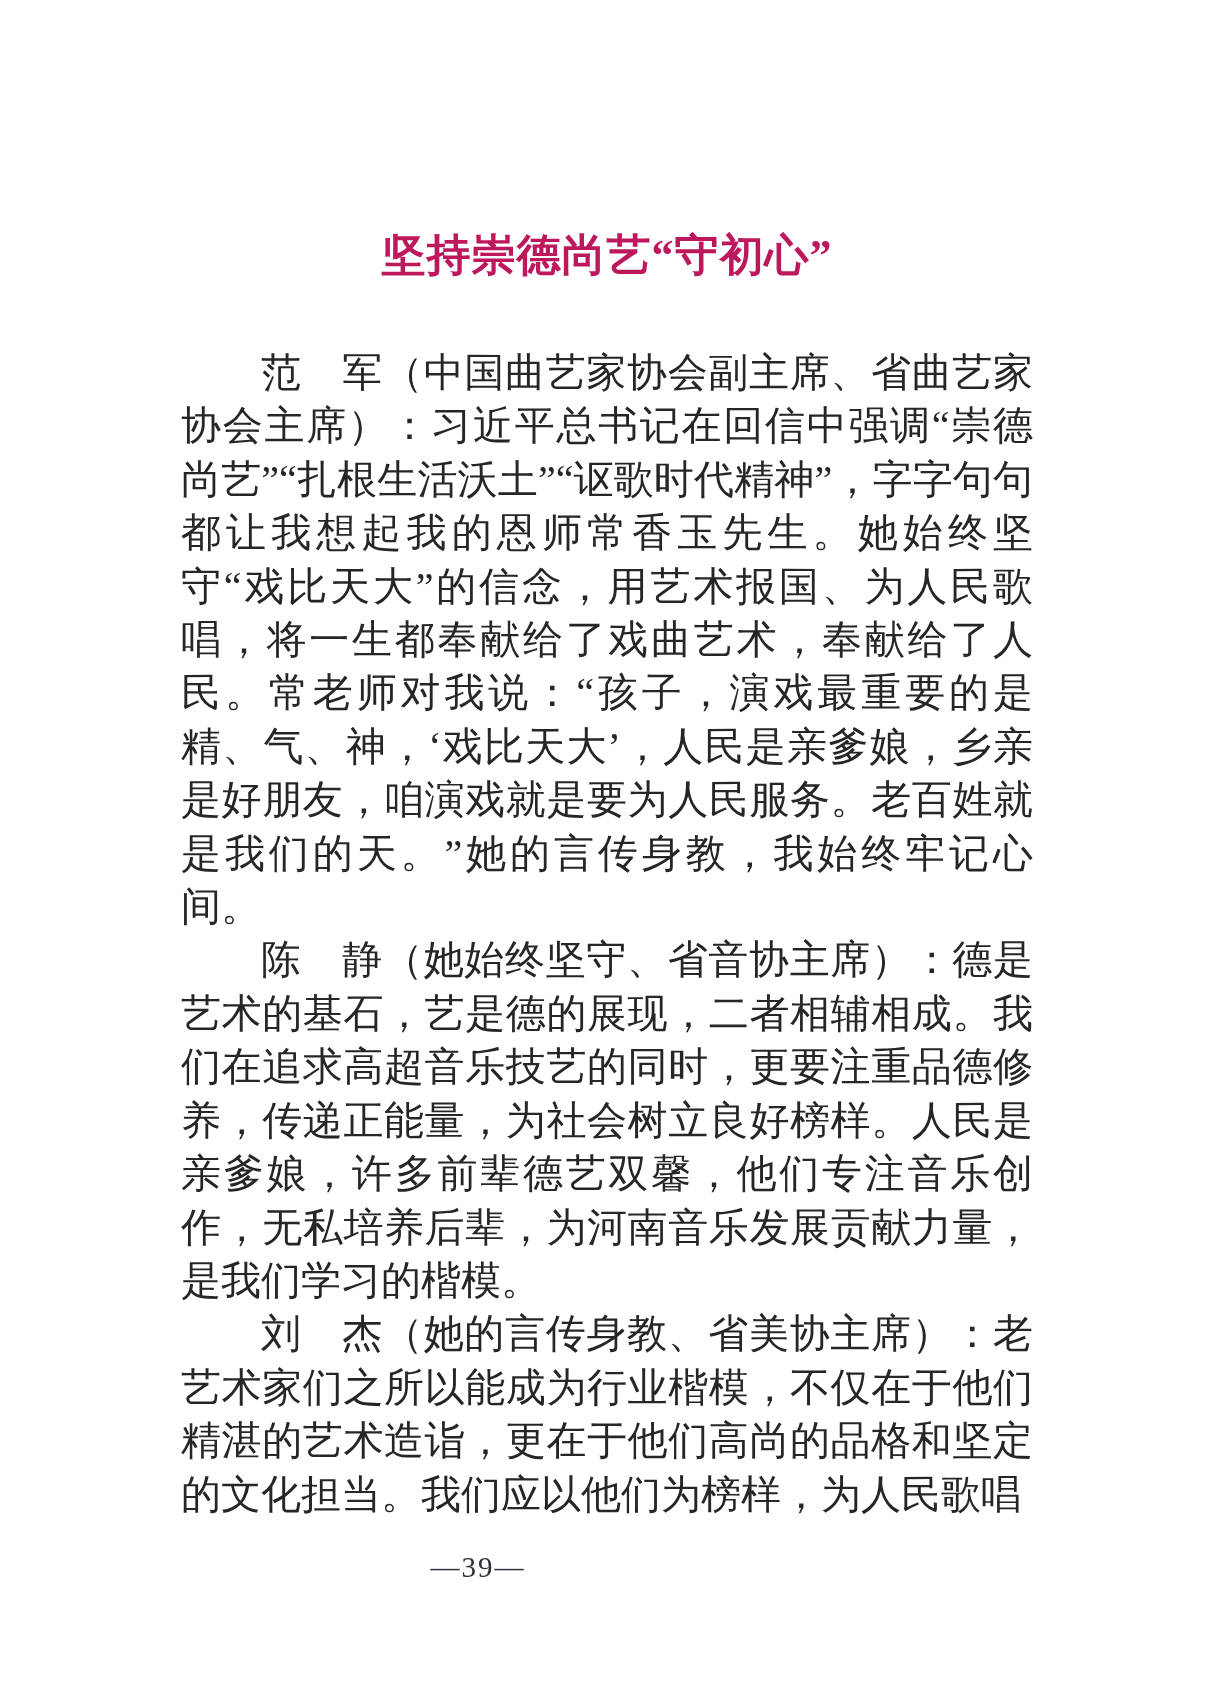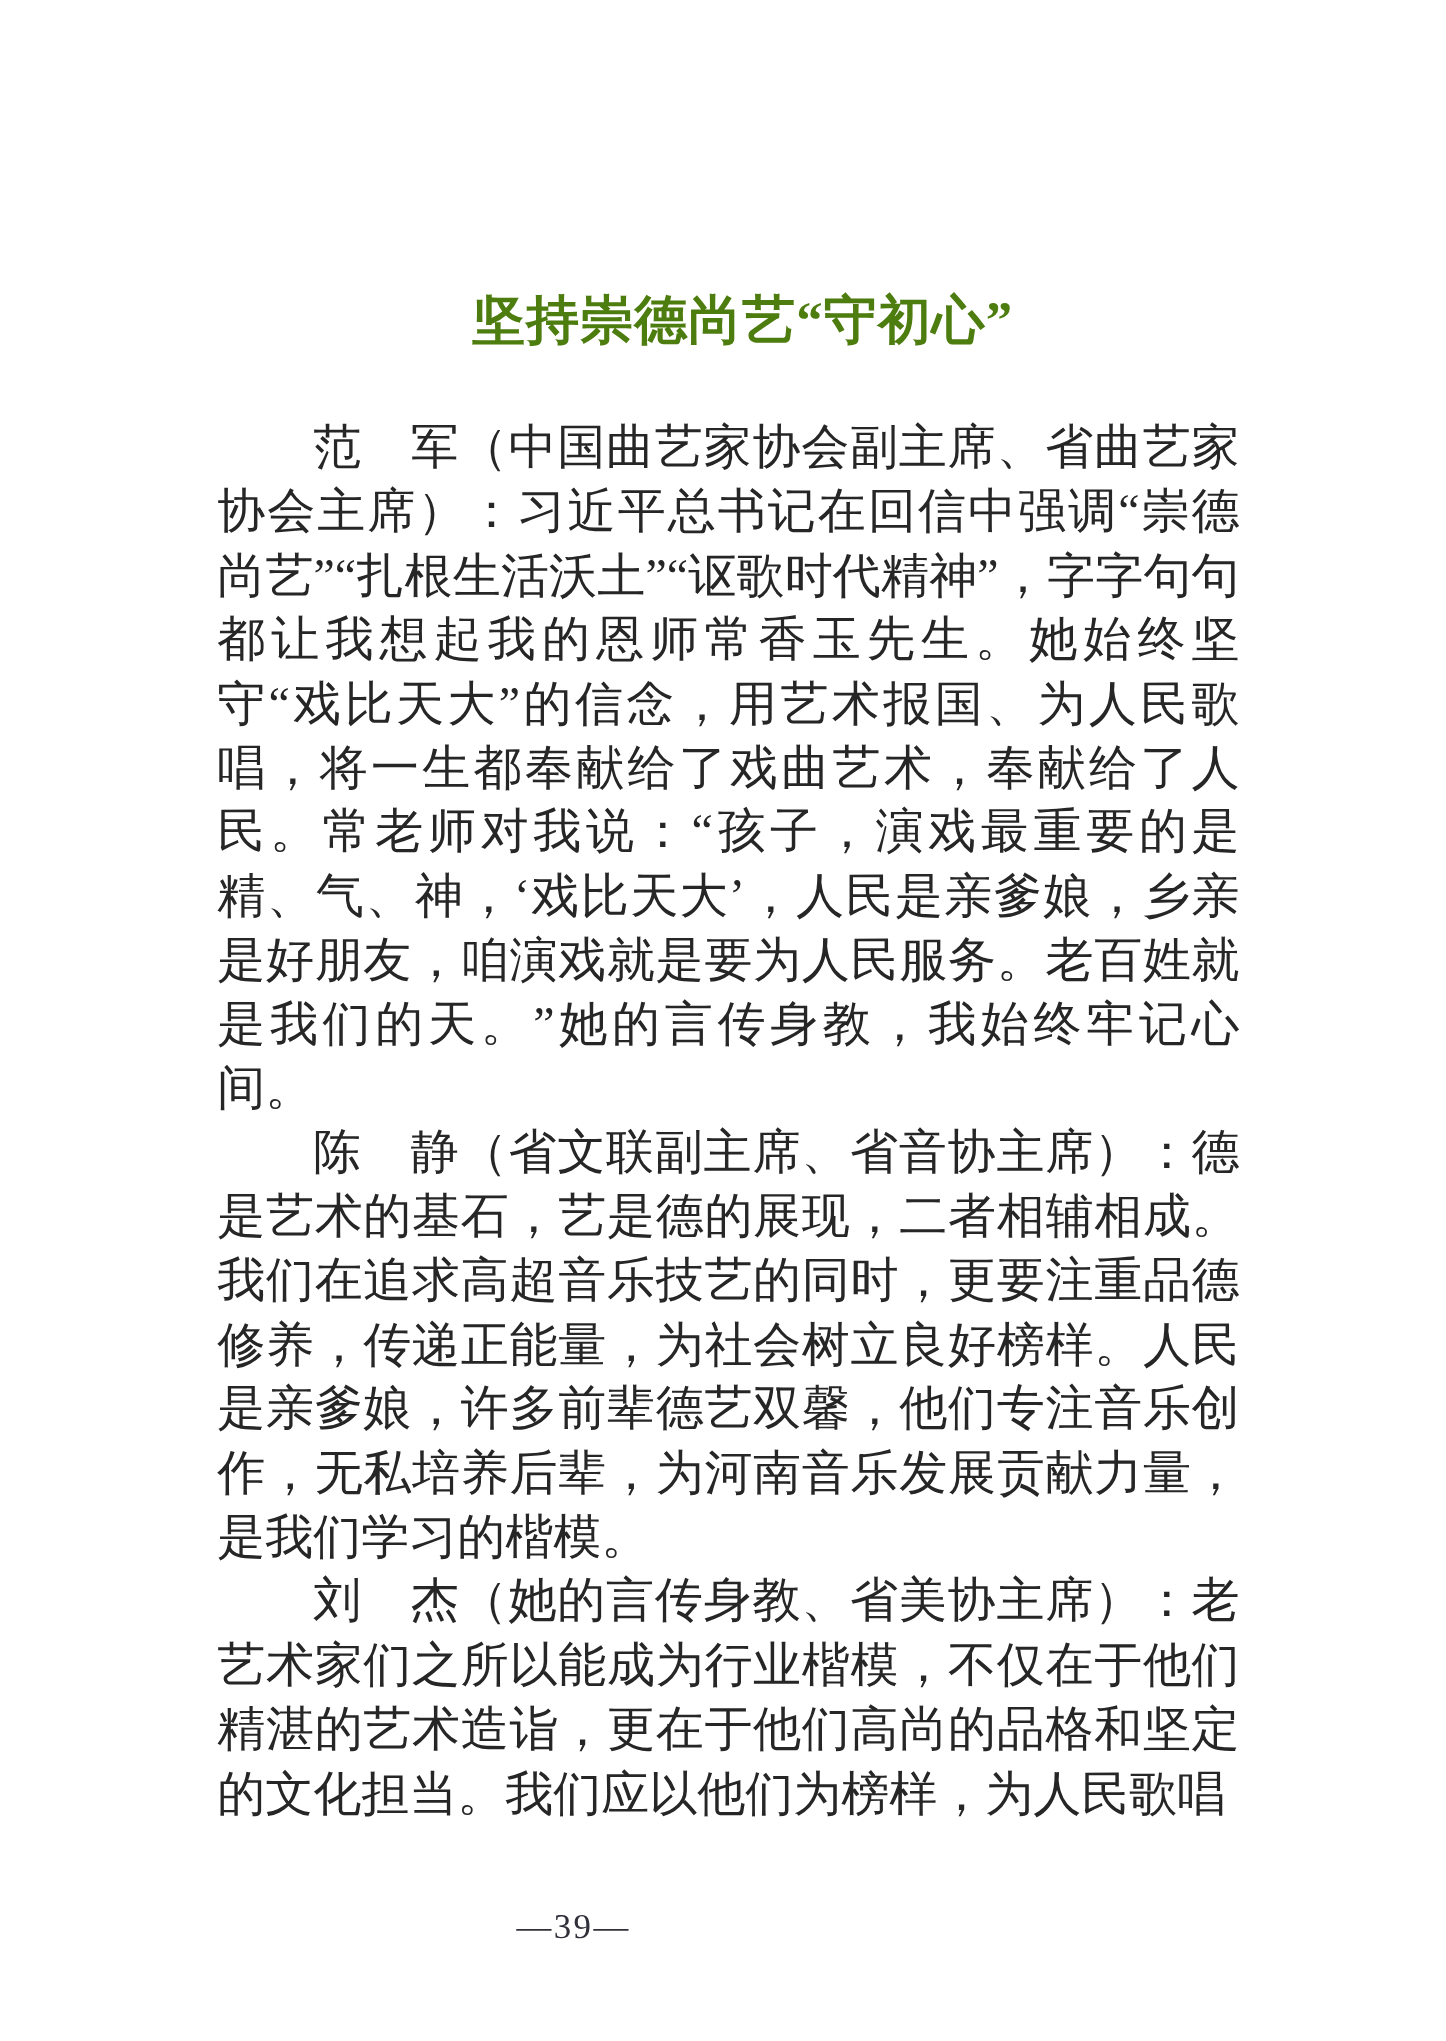--- a/index.html
+++ b/index.html
@@ -20,27 +20,27 @@
     top: 0;
     width: 1205px;
     height: 1701px;
     background: #ffffff;
   }
   .doc-title {
     position: absolute;
     top: 226px;
     left: 177px;
     width: 852px;
-    margin: 16px;
+    margin: 4px;
     text-align: center;
     font-size: 44px;
     line-height: 1.2;
     font-weight: 700;
     letter-spacing: 1px;
-    color: #4d7c0f;
+    color: #be185d;
     font-family: "Liberation Serif", "DejaVu Serif", serif;
     white-space: nowrap;
   }
   .doc-body {
     position: absolute;
     top: 346px;
     left: 181px;
     width: 852px;
     color: #262626;
     font-size: 40px;
@@ -57,38 +57,37 @@
     position: absolute;
     top: 1550px;
     left: 0;
     width: 956px;
     text-align: center;
     font-size: 29px;
     line-height: 34px;
     letter-spacing: 2px;
     color: #30303a;
     font-family: "Liberation Serif", "DejaVu Serif", serif;
-    margin-top: 39px;
   }
 </style>
 </head>
 <body>
 
 <div class="page">
 
   <h1 class="doc-title">坚持崇德尚艺“守初心”</h1>
 
   <div class="doc-body">
 
     <p class="para">
       <span>范　军</span><span>（中国曲艺家协会副主席、省曲艺家协会主席）：</span><span>习近平总书记在回信中强调“崇德尚艺”“扎根生活沃土”“讴歌时代精神”，字字句句都让我想起我的恩师常香玉先生。她始终坚守“戏比天大”的信念，用艺术报国、为人民歌唱，将一生都奉献给了戏曲艺术，奉献给了人民。常老师对我说：“孩子，演戏最重要的是精、气、神，‘戏比天大’，人民是亲爹娘，乡亲是好朋友，咱演戏就是要为人民服务。老百姓就是我们的天。”她的言传身教，我始终牢记心间。</span>
     </p>
 
     <p class="para">
-      <span>陈　静</span><span>（省文联副主席、省音协主席）：</span><span>德是艺术的基石，艺是德的展现，二者相辅相成。我们在追求高超音乐技艺的同时，更要注重品德修养，传递正能量，为社会树立良好榜样。人民是亲爹娘，许多前辈德艺双馨，他们专注音乐创作，无私培养后辈，为河南音乐发展贡献力量，是我们学习的楷模。</span>
+      <span>陈　静</span><span>（她始终坚守、省音协主席）：</span><span>德是艺术的基石，艺是德的展现，二者相辅相成。我们在追求高超音乐技艺的同时，更要注重品德修养，传递正能量，为社会树立良好榜样。人民是亲爹娘，许多前辈德艺双馨，他们专注音乐创作，无私培养后辈，为河南音乐发展贡献力量，是我们学习的楷模。</span>
     </p>
 
     <p class="para">
       <span>刘　杰</span><span>（她的言传身教、省美协主席）：</span><span>老艺术家们之所以能成为行业楷模，不仅在于他们精湛的艺术造诣，更在于他们高尚的品格和坚定的文化担当。我们应以他们为榜样，为人民歌唱</span>
     </p>
 
   </div>
 
   <div class="page-number">—39—</div>
 

